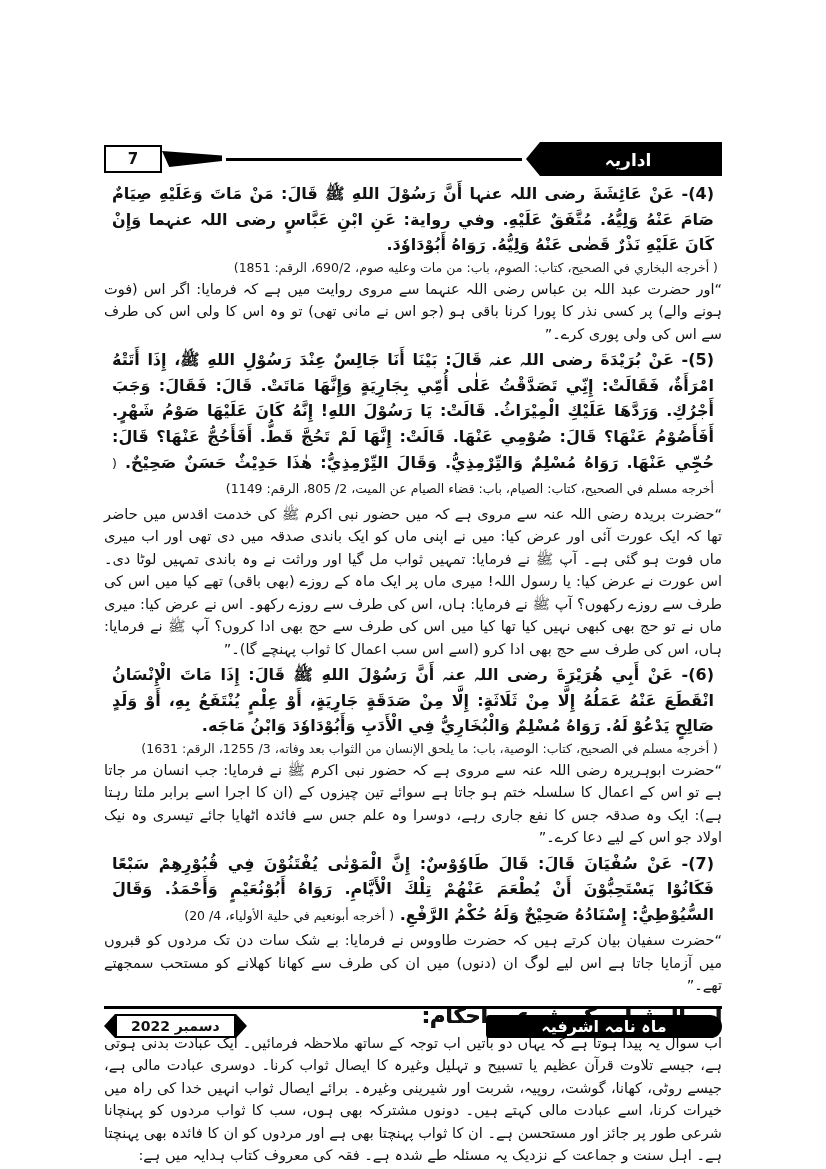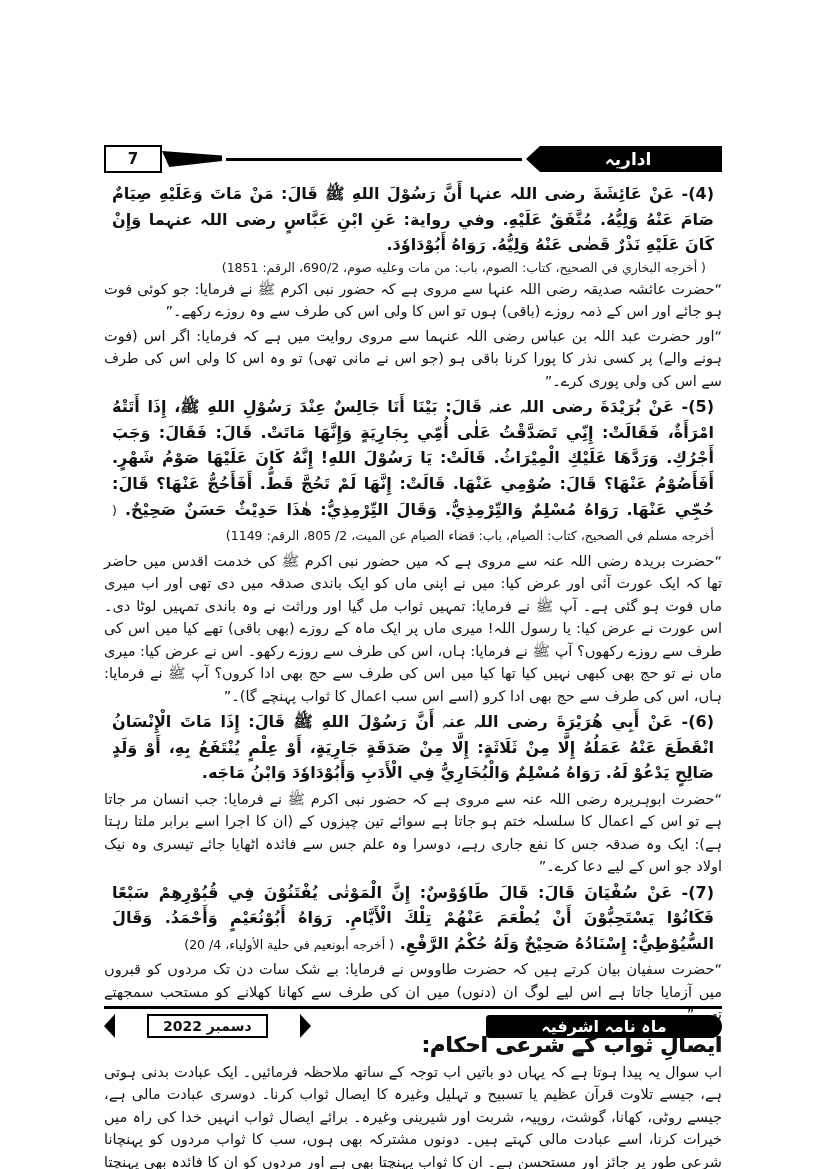--- a/index.html
+++ b/index.html
@@ -23,25 +23,24 @@
     align-items: center;
     height: 26px;
     margin-bottom: 9px;
   }
   .title-band {
     background: #000;
     color: #fff;
     height: 26px;
     min-width: 168px;
     display: flex;
-    align-items: center;
     justify-content: center;
     font-size: 17px;
     font-weight: bold;
-    padding: 0 10px 0 18px;
+    padding: 8px 10px 0 18px;
     clip-path: polygon(14px 0, 100% 0, 100% 100%, 14px 100%, 0 50%);
   }
   .header-line { flex: 1; height: 3px; background: #000; margin: 0 4px; align-self: center; }
   .header-arrow {
     width: 60px; height: 16px; background: #000; align-self: center;
     clip-path: polygon(0 0, 100% 28%, 100% 62%, 12% 100%);
   }
   .page-number-box {
     width: 54px; height: 24px;
     border: 2px solid #000;
@@ -55,21 +54,21 @@
   .ar {
     font-size: 16px; font-weight: bold;
     line-height: 1.6;
     text-align: justify;
     margin: 2px 8px;
   }
   .ref {
     font-size: 12.5px;
     font-weight: normal;
     text-align: right;
-    margin: 0 16px 3px 0;
+    margin: 0 4px 3px 0;
     color: #1c1c1c;
   }
   .ref-inline { font-weight: normal; font-size: 12.5px; }
   .ur {
     font-size: 14.5px;
     line-height: 1.55;
     text-align: justify;
     margin: 2px 0;
   }
   .heading {
@@ -94,21 +93,21 @@
     margin-top: 5px;
   }
   .magazine-band {
     background: #000; color: #fff;
     min-width: 212px; height: 23px;
     display: flex; align-items: center; justify-content: center;
     font-size: 16px; font-weight: bold;
     border-radius: 4px 13px 13px 4px;
     padding: 0 12px;
   }
-  .date-ribbon { display: flex; align-items: center; height: 24px; gap: 32px; }
+  .date-ribbon { display: flex; align-items: center; height: 24px; }
   .date-box {
     border: 2px solid #000; height: 20px;
     display: flex; align-items: center; justify-content: center;
     padding: 0 14px; font-size: 14px; font-weight: bold; background: #fff;
   }
   .tri { width: 0; height: 0; border-top: 12px solid transparent; border-bottom: 12px solid transparent; }
   .tri-point-right { border-left: 11px solid #000; }
   .tri-point-left  { border-right: 11px solid #000; }
 </style>
 </head>
@@ -120,27 +119,27 @@
     <div class="title-band">
       <span>اداریہ</span>
     </div>
     <div class="header-line"></div>
     <div class="header-arrow"></div>
     <div class="page-number-box">7</div>
   </div>
 
   <p class="ar">(4)- عَنْ عَائِشَةَ رضی اللہ عنہا أَنَّ رَسُوْلَ اللهِ ﷺ قَالَ: مَنْ مَاتَ وَعَلَيْهِ صِيَامٌ صَامَ عَنْهُ وَلِيُّهُ. مُتَّفَقٌ عَلَيْهِ. وفي رواية: عَنِ ابْنِ عَبَّاسٍ رضی اللہ عنہما وَإِنْ كَانَ عَلَيْهِ نَذْرٌ قَضٰی عَنْهُ وَلِيُّهُ. رَوَاهُ أَبُوْدَاوٗدَ.</p>
   <p class="ref">( أخرجه البخاري في الصحيح، كتاب: الصوم، باب: من مات وعليه صوم، 690/2، الرقم: 1851)</p>
-  <p class="ur">“حضرت عائشہ صدیقہ رضی اللہ عنہا سے مروی ہے کہ حضور نبی اکرم ﷺ نے فرمایا: جو کوئی فوت ہو جائے اور اس کے ذمہ روزے (باقی) ہوں تو اس کا ولی اس کی طرف سے وہ روزے رکھے۔”</p>
   <p class="ur">“اور حضرت عبد اللہ بن عباس رضی اللہ عنہما سے مروی روایت میں ہے کہ فرمایا: اگر اس (فوت ہونے والے) پر کسی نذر کا پورا کرنا باقی ہو (جو اس نے مانی تھی) تو وہ اس کا ولی اس کی طرف سے اس کی ولی پوری کرے۔”</p>
 
   <p class="ar"><span>(5)- عَنْ بُرَيْدَةَ رضی اللہ عنہ قَالَ: بَيْنَا أَنَا جَالِسٌ عِنْدَ رَسُوْلِ اللهِ ﷺ، إِذَا أَتَتْهُ امْرَأَةٌ، فَقَالَتْ: إِنِّي تَصَدَّقْتُ عَلٰی أُمِّي بِجَارِيَةٍ وَإِنَّهَا مَاتَتْ. قَالَ: فَقَالَ: وَجَبَ أَجْرُكِ. وَرَدَّهَا عَلَيْكِ الْمِيْرَاثُ. قَالَتْ: يَا رَسُوْلَ اللهِ! إِنَّهُ كَانَ عَلَيْهَا صَوْمُ شَهْرٍ. أَفَأَصُوْمُ عَنْهَا؟ قَالَ: صُوْمِي عَنْهَا. قَالَتْ: إِنَّهَا لَمْ تَحُجَّ قَطُّ. أَفَأَحُجُّ عَنْهَا؟ قَالَ: حُجِّي عَنْهَا. رَوَاهُ مُسْلِمٌ وَالتِّرْمِذِيُّ. وَقَالَ التِّرْمِذِيُّ: هٰذَا حَدِيْثٌ حَسَنٌ صَحِيْحٌ.</span> <span class="ref-inline">( أخرجه مسلم في الصحيح، كتاب: الصيام، باب: قضاء الصيام عن الميت، 2/ 805، الرقم: 1149)</span></p>
   <p class="ur">“حضرت بریدہ رضی اللہ عنہ سے مروی ہے کہ میں حضور نبی اکرم ﷺ کی خدمت اقدس میں حاضر تھا کہ ایک عورت آئی اور عرض کیا: میں نے اپنی ماں کو ایک باندی صدقہ میں دی تھی اور اب میری ماں فوت ہو گئی ہے۔ آپ ﷺ نے فرمایا: تمہیں ثواب مل گیا اور وراثت نے وہ باندی تمہیں لوٹا دی۔ اس عورت نے عرض کیا: یا رسول اللہ! میری ماں پر ایک ماہ کے روزے (بھی باقی) تھے کیا میں اس کی طرف سے روزے رکھوں؟ آپ ﷺ نے فرمایا: ہاں، اس کی طرف سے روزے رکھو۔ اس نے عرض کیا: میری ماں نے تو حج بھی کبھی نہیں کیا تھا کیا میں اس کی طرف سے حج بھی ادا کروں؟ آپ ﷺ نے فرمایا: ہاں، اس کی طرف سے حج بھی ادا کرو (اسے اس سب اعمال کا ثواب پہنچے گا)۔”</p>
 
   <p class="ar">(6)- عَنْ أَبِي هُرَيْرَةَ رضی اللہ عنہ أَنَّ رَسُوْلَ اللهِ ﷺ قَالَ: إِذَا مَاتَ الْإِنْسَانُ انْقَطَعَ عَنْهُ عَمَلُهُ إِلَّا مِنْ ثَلَاثَةٍ: إِلَّا مِنْ صَدَقَةٍ جَارِيَةٍ، أَوْ عِلْمٍ يُنْتَفَعُ بِهِ، أَوْ وَلَدٍ صَالِحٍ يَدْعُوْ لَهُ. رَوَاهُ مُسْلِمٌ وَالْبُخَارِيُّ فِي الْأَدَبِ وَأَبُوْدَاوٗدَ وَابْنُ مَاجَه.</p>
+  <p class="ref">( أخرجه مسلم في الصحيح، كتاب: الوصية، باب: ما يلحق الإنسان من الثواب بعد وفاته، 3/ 1255، الرقم: 1631)</p>
   <p class="ur">“حضرت ابوہریرہ رضی اللہ عنہ سے مروی ہے کہ حضور نبی اکرم ﷺ نے فرمایا: جب انسان مر جاتا ہے تو اس کے اعمال کا سلسلہ ختم ہو جاتا ہے سوائے تین چیزوں کے (ان کا اجرا اسے برابر ملتا رہتا ہے): ایک وہ صدقہ جس کا نفع جاری رہے، دوسرا وہ علم جس سے فائدہ اٹھایا جائے تیسری وہ نیک اولاد جو اس کے لیے دعا کرے۔”</p>
 
   <p class="ar"><span>(7)- عَنْ سُفْيَانَ قَالَ: قَالَ طَاوٗوْسٌ: إِنَّ الْمَوْتٰی يُفْتَنُوْنَ فِي قُبُوْرِهِمْ سَبْعًا فَكَانُوْا يَسْتَحِبُّوْنَ أَنْ يُطْعَمَ عَنْهُمْ تِلْكَ الْأَيَّامِ. رَوَاهُ أَبُوْنُعَيْمٍ وَأَحْمَدُ. وَقَالَ السُّيُوْطِيُّ: إِسْنَادُهُ صَحِيْحٌ وَلَهُ حُكْمُ الرَّفْعِ.</span> <span class="ref-inline">( أخرجه أبونعيم في حلية الأولياء، 4/ 20)</span></p>
   <p class="ur">“حضرت سفیان بیان کرتے ہیں کہ حضرت طاووس نے فرمایا: بے شک سات دن تک مردوں کو قبروں میں آزمایا جاتا ہے اس لیے لوگ ان (دنوں) میں ان کی طرف سے کھانا کھلانے کو مستحب سمجھتے تھے۔”</p>
 
   <div class="heading">ایصالِ ثواب کے شرعی احکام:</div>
   <p class="ur">اب سوال یہ پیدا ہوتا ہے کہ یہاں دو باتیں اب توجہ کے ساتھ ملاحظہ فرمائیں۔ ایک عبادت بدنی ہوتی ہے، جیسے تلاوت قرآن عظیم یا تسبیح و تہلیل وغیرہ کا ایصال ثواب کرنا۔ دوسری عبادت مالی ہے، جیسے روٹی، کھانا، گوشت، روپیہ، شربت اور شیرینی وغیرہ۔ برائے ایصال ثواب انہیں خدا کی راہ میں خیرات کرنا، اسے عبادت مالی کہتے ہیں۔ دونوں مشترکہ بھی ہوں، سب کا ثواب مردوں کو پہنچانا شرعی طور پر جائز اور مستحسن ہے۔ ان کا ثواب پہنچتا بھی ہے اور مردوں کو ان کا فائدہ بھی پہنچتا ہے۔ اہل سنت و جماعت کے نزدیک یہ مسئلہ طے شدہ ہے۔ فقہ کی معروف کتاب ہدایہ میں ہے:</p>
 
   <div class="footer">
     <div class="footer-rule"></div>

